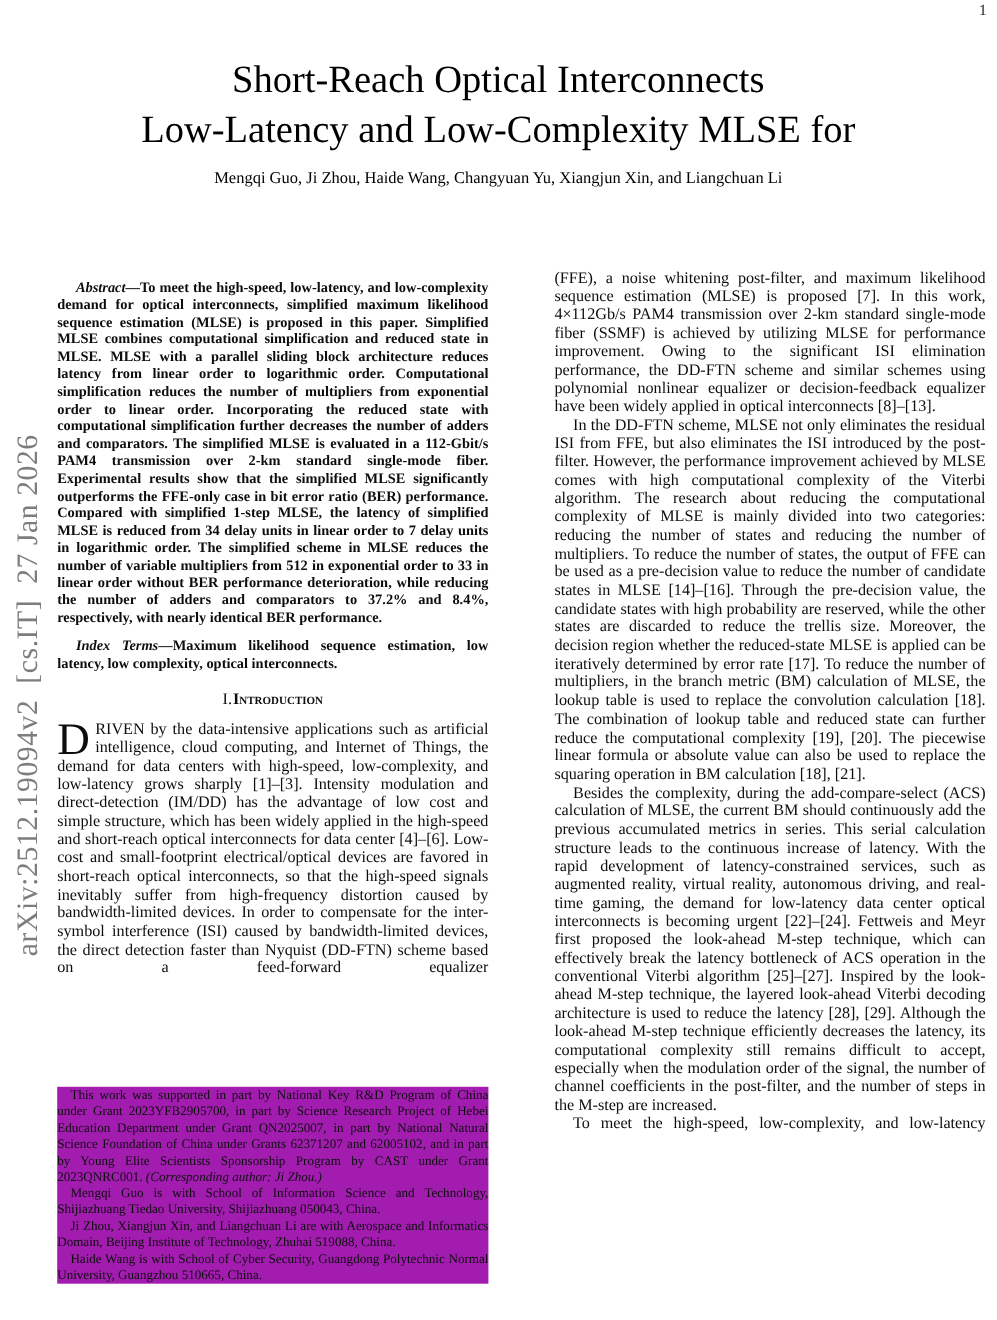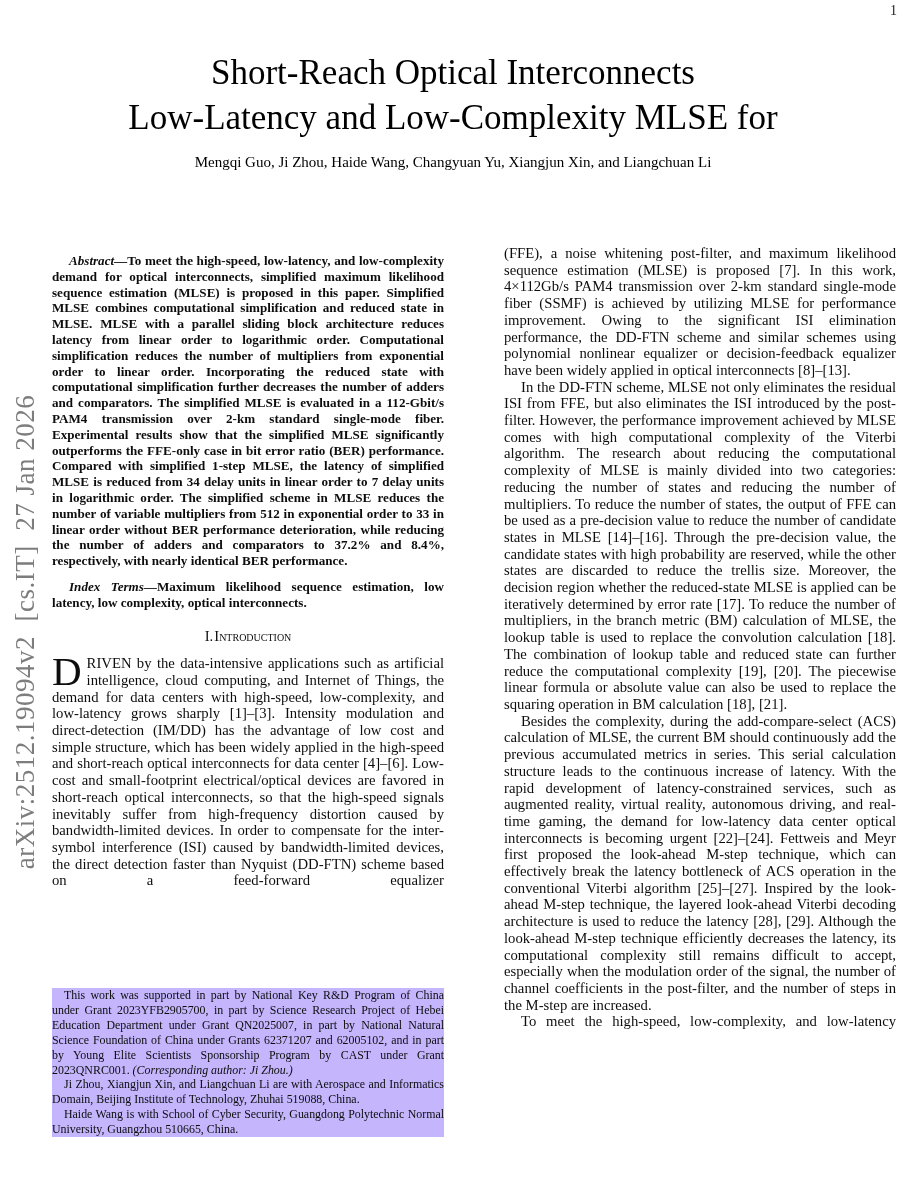--- a/index.html
+++ b/index.html
@@ -56,33 +56,33 @@
   }
   .index-terms { margin-top: 10px; }
   .lbl-i { font-style: italic; }
   .sec-heading {
     text-align: center;
     font-variant: small-caps;
     font-size: 14.7px;
     margin-top: 17px; margin-bottom: 11px;
     text-indent: 0;
   }
-  .sec-heading .hsp { margin-left: 1px; }
+  .sec-heading .hsp { margin-left: 1px; font-weight: bold; }
   .para { text-indent: 17px; font-family: Liberation Serif, serif; }
   .para-first { text-indent: 0; }
   .jlast { text-align-last: justify; }
   .dropcap {
     float: left;
     font-size: 41px; line-height: 31px;
     padding: 1px 5px 0 0;
   }
   .footnotes {
     position: absolute; left: 52px; top: 988px;
     width: 392px;
-    background: #c4b5fd;
+    background: #a21caf;
     font-size: 11.9px; line-height: 14.9px;
     text-align: justify;
   }
   .footnotes p { text-indent: 12px; }
   .fn-i { font-style: italic; }
 </style>
 </head>
 <body>
 
 <div class="page">
@@ -103,20 +103,21 @@
 
     <p class="index-terms"><span class="lbl-i">Index Terms</span><span>—Maximum likelihood sequence estimation, low latency, low complexity, optical interconnects.</span></p>
 
     <div class="sec-heading"><span>I.</span><span class="hsp">Introduction</span></div>
 
     <p class="para-first jlast"><span class="dropcap">D</span><span>RIVEN by the data-intensive applications such as artificial intelligence, cloud computing, and Internet of Things, the demand for data centers with high-speed, low-complexity, and low-latency grows sharply [1]–[3]. Intensity modulation and direct-detection (IM/DD) has the advantage of low cost and simple structure, which has been widely applied in the high-speed and short-reach optical interconnects for data center [4]–[6]. Low-cost and small-footprint electrical/optical devices are favored in short-reach optical interconnects, so that the high-speed signals inevitably suffer from high-frequency distortion caused by bandwidth-limited devices. In order to compensate for the inter-symbol interference (ISI) caused by bandwidth-limited devices, the direct detection faster than Nyquist (DD-FTN) scheme based on a feed-forward equalizer</span></p>
   </div>
 
   <div class="footnotes">
     <p><span>This work was supported in part by National Key R&amp;D Program of China under Grant 2023YFB2905700, in part by Science Research Project of Hebei Education Department under Grant QN2025007, in part by National Natural Science Foundation of China under Grants 62371207 and 62005102, and in part by Young Elite Scientists Sponsorship Program by CAST under Grant 2023QNRC001. </span><span class="fn-i">(Corresponding author: Ji Zhou.)</span></p>
+    <p>Mengqi Guo is with School of Information Science and Technology, Shijiazhuang Tiedao University, Shijiazhuang 050043, China.</p>
     <p>Ji Zhou, Xiangjun Xin, and Liangchuan Li are with Aerospace and Informatics Domain, Beijing Institute of Technology, Zhuhai 519088, China.</p>
     <p>Haide Wang is with School of Cyber Security, Guangdong Polytechnic Normal University, Guangzhou 510665, China.</p>
   </div>
 
   <div class="col col-right">
     <p class="para-first">(FFE), a noise whitening post-filter, and maximum likelihood sequence estimation (MLSE) is proposed [7]. In this work, 4×112Gb/s PAM4 transmission over 2-km standard single-mode fiber (SSMF) is achieved by utilizing MLSE for performance improvement. Owing to the significant ISI elimination performance, the DD-FTN scheme and similar schemes using polynomial nonlinear equalizer or decision-feedback equalizer have been widely applied in optical interconnects [8]–[13].</p>
     <p class="para">In the DD-FTN scheme, MLSE not only eliminates the residual ISI from FFE, but also eliminates the ISI introduced by the post-filter. However, the performance improvement achieved by MLSE comes with high computational complexity of the Viterbi algorithm. The research about reducing the computational complexity of MLSE is mainly divided into two categories: reducing the number of states and reducing the number of multipliers. To reduce the number of states, the output of FFE can be used as a pre-decision value to reduce the number of candidate states in MLSE [14]–[16]. Through the pre-decision value, the candidate states with high probability are reserved, while the other states are discarded to reduce the trellis size. Moreover, the decision region whether the reduced-state MLSE is applied can be iteratively determined by error rate [17]. To reduce the number of multipliers, in the branch metric (BM) calculation of MLSE, the lookup table is used to replace the convolution calculation [18]. The combination of lookup table and reduced state can further reduce the computational complexity [19], [20]. The piecewise linear formula or absolute value can also be used to replace the squaring operation in BM calculation [18], [21].</p>
     <p class="para">Besides the complexity, during the add-compare-select (ACS) calculation of MLSE, the current BM should continuously add the previous accumulated metrics in series. This serial calculation structure leads to the continuous increase of latency. With the rapid development of latency-constrained services, such as augmented reality, virtual reality, autonomous driving, and real-time gaming, the demand for low-latency data center optical interconnects is becoming urgent [22]–[24]. Fettweis and Meyr first proposed the look-ahead M-step technique, which can effectively break the latency bottleneck of ACS operation in the conventional Viterbi algorithm [25]–[27]. Inspired by the look-ahead M-step technique, the layered look-ahead Viterbi decoding architecture is used to reduce the latency [28], [29]. Although the look-ahead M-step technique efficiently decreases the latency, its computational complexity still remains difficult to accept, especially when the modulation order of the signal, the number of channel coefficients in the post-filter, and the number of steps in the M-step are increased.</p>
     <p class="para jlast">To meet the high-speed, low-complexity, and low-latency</p>
   </div>

